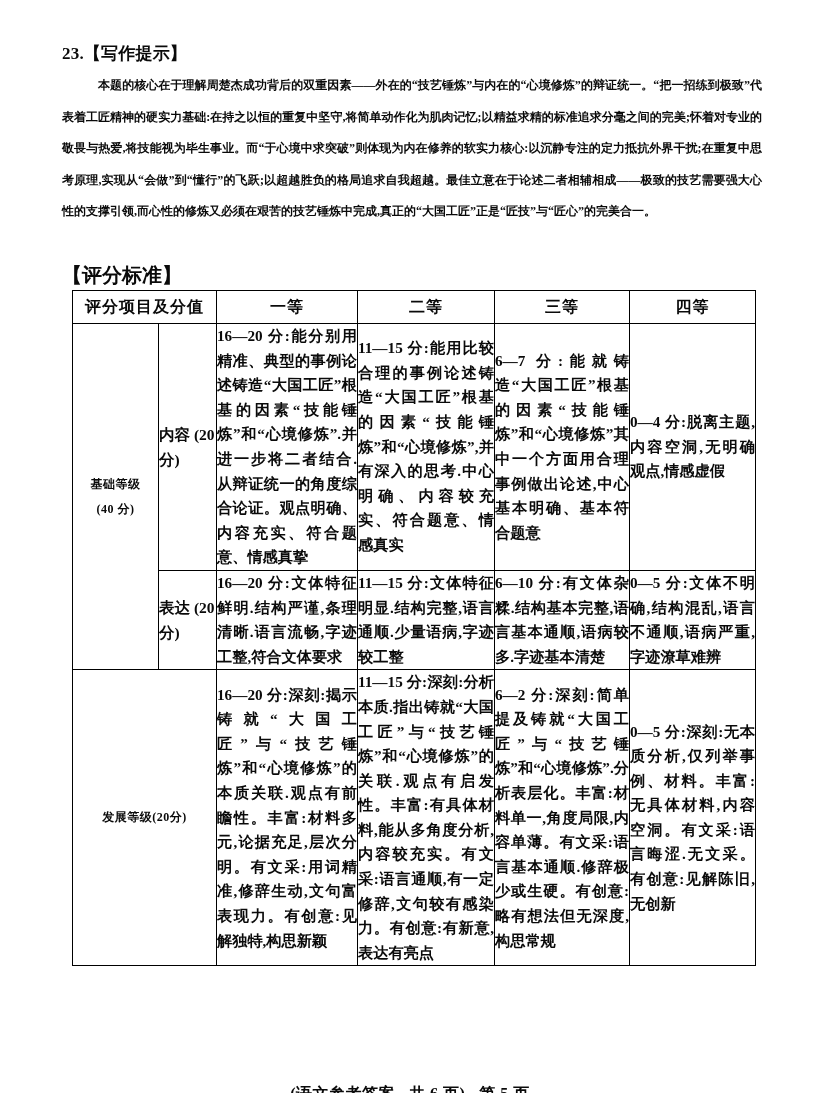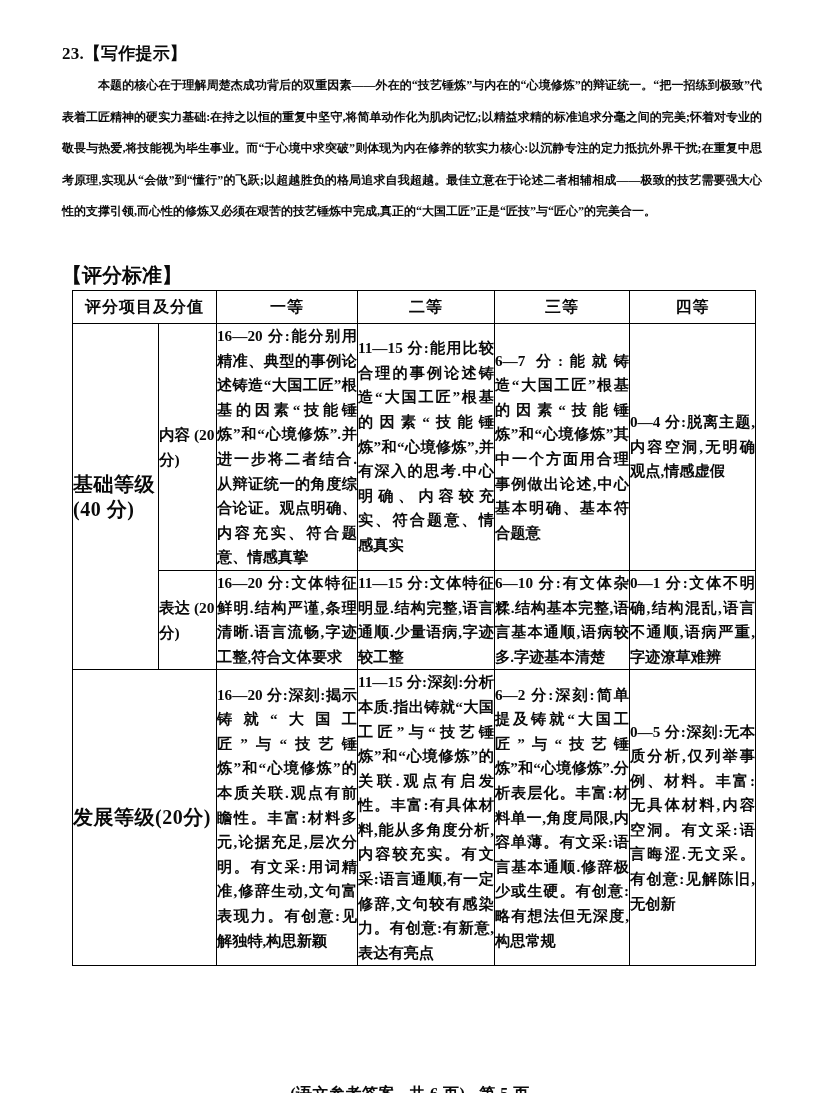--- a/index.html
+++ b/index.html
@@ -85,22 +85,22 @@
   .cellbox {
     padding: 7px 7px 7px 8px;
     font-size: 15.2px;
     line-height: 24.6px;
     text-align: justify;
     text-justify: inter-ideograph;
     letter-spacing: 0px;
     font-weight: bold;
   }
   .rowlabel {
-    text-align: left;
-    font-size: 20px;
+    text-align: center;
+    font-size: 12px;
     line-height: 25px;
     font-weight: bold;
     letter-spacing: 0.5px;
   }
   .rowlabel .l2 { display: block; }
   .sublabel {
     text-align: left;
     font-size: 15.5px;
     line-height: 25px;
     font-weight: bold;
@@ -166,21 +166,21 @@
           <td class="cellbox">0—4 分:脱离主题,内容空洞,无明确观点,情感虚假</td>
         </tr>
         <tr>
           <td class="sublabel">
             <span class="l2">表达</span>
             <span class="l2">(20 分)</span>
           </td>
           <td class="cellbox">16—20 分:文体特征鲜明.结构严谨,条理清晰.语言流畅,字迹工整,符合文体要求</td>
           <td class="cellbox">11—15 分:文体特征明显.结构完整,语言通顺.少量语病,字迹较工整</td>
           <td class="cellbox">6—10 分:有文体杂糅.结构基本完整,语言基本通顺,语病较多.字迹基本清楚</td>
-          <td class="cellbox">0—1 分:文体不明确,结构混乱,语言不通顺,语病严重,字迹潦草难辨</td>
+          <td class="cellbox">0—5 分:文体不明确,结构混乱,语言不通顺,语病严重,字迹潦草难辨</td>
         </tr>
         <tr>
           <td class="rowlabel" colspan="2">
             <span class="l2">发展等级(20分)</span>
           </td>
           <td class="cellbox">16—20 分:深刻:揭示铸就“大国工匠”与“技艺锤炼”和“心境修炼”的本质关联.观点有前瞻性。丰富:材料多元,论据充足,层次分明。有文采:用词精准,修辞生动,文句富表现力。有创意:见解独特,构思新颖</td>
           <td class="cellbox">11—15 分:深刻:分析本质.指出铸就“大国工匠”与“技艺锤炼”和“心境修炼”的关联.观点有启发性。丰富:有具体材料,能从多角度分析,内容较充实。有文采:语言通顺,有一定修辞,文句较有感染力。有创意:有新意,表达有亮点</td>
           <td class="cellbox">6—2 分:深刻:简单提及铸就“大国工匠”与“技艺锤炼”和“心境修炼”.分析表层化。丰富:材料单一,角度局限,内容单薄。有文采:语言基本通顺.修辞极少或生硬。有创意:略有想法但无深度,构思常规</td>
           <td class="cellbox">0—5 分:深刻:无本质分析,仅列举事例、材料。丰富:无具体材料,内容空洞。有文采:语言晦涩.无文采。有创意:见解陈旧,无创新</td>
         </tr>

